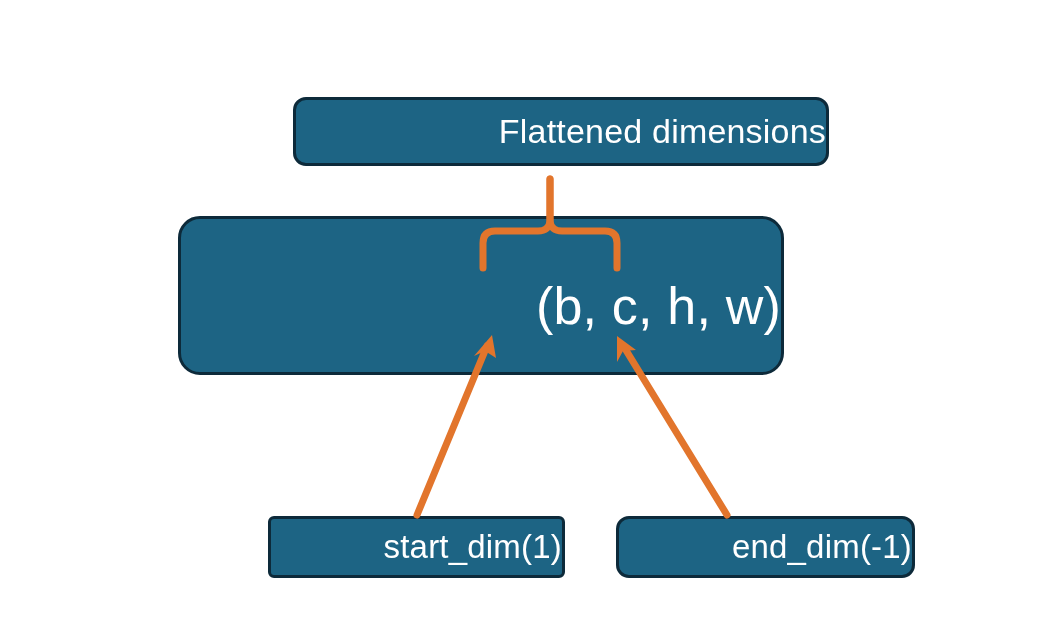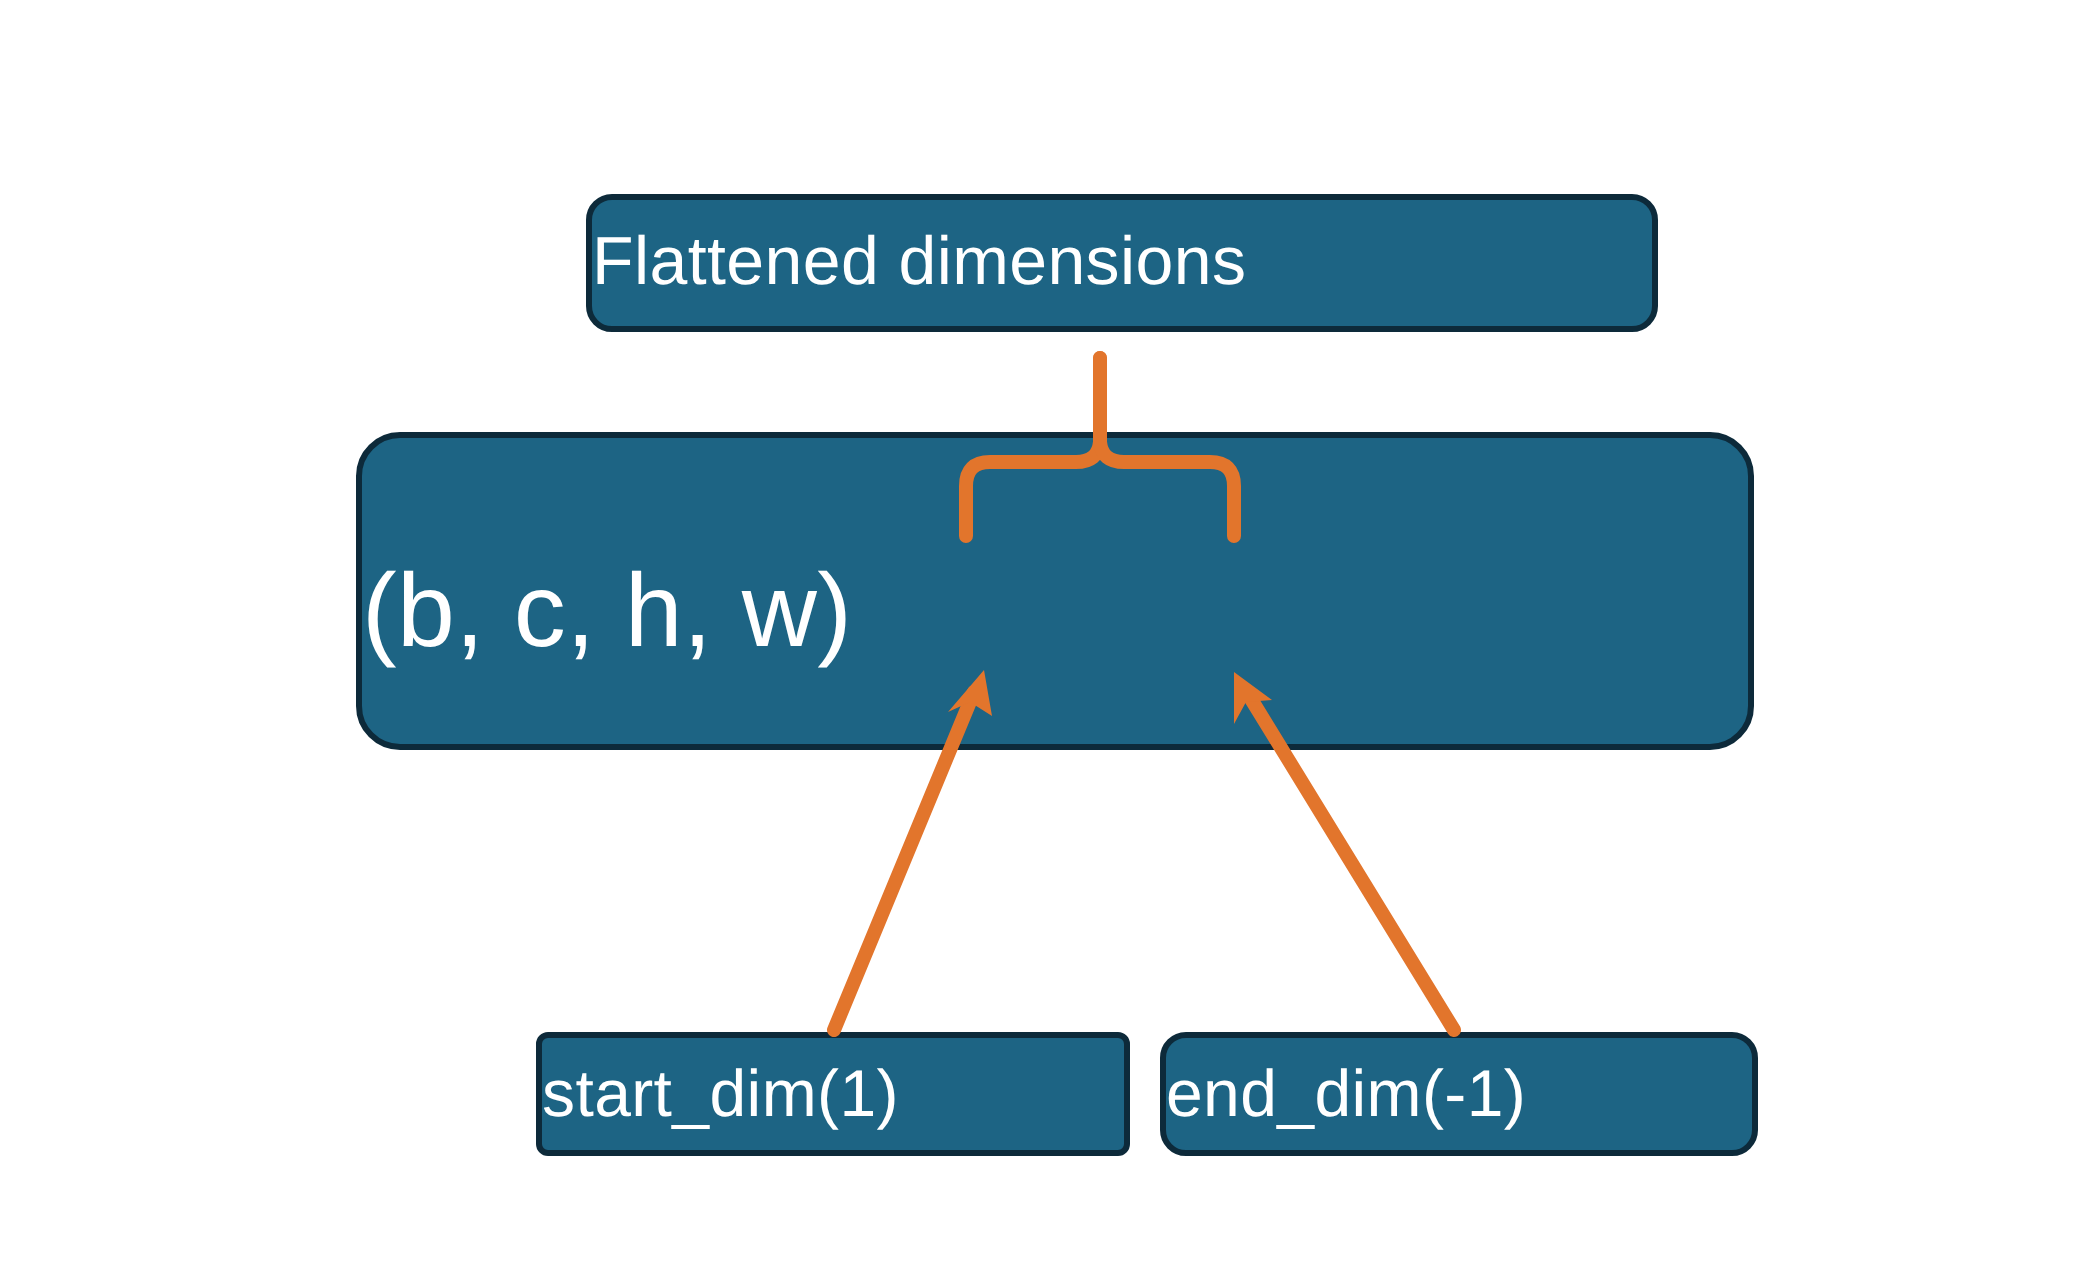--- a/index.html
+++ b/index.html
@@ -21,59 +21,59 @@
     height: 632px;
   }
   .node {
     position: absolute;
     box-sizing: border-box;
     background: #1d6484;
     border: 3px solid #0d2a3a;
     border-radius: 14px;
     display: flex;
     align-items: center;
-    justify-content: flex-start;
+    justify-content: flex-end;
     color: #ffffff;
     font-family: "Liberation Sans", sans-serif;
     font-weight: 400;
     letter-spacing: 0.2px;
     white-space: nowrap;
     user-select: none;
   }
   #node-flattened {
     left: 293px;
     top: 97px;
     width: 536px;
     height: 69px;
     font-size: 34px;
     border-radius: 13px;
   }
   #node-shape {
     left: 178px;
     top: 216px;
-    width: 699px;
+    width: 606px;
     height: 159px;
     border-radius: 22px;
   }
   #node-shape .shape-text {
     font-size: 52px;
     line-height: 1;
     position: relative;
     top: 10px;
   }
   #node-start {
     left: 268px;
     top: 516px;
     width: 297px;
     height: 62px;
     font-size: 33px;
     border-radius: 6px;
   }
   #node-end {
-    left: 580px;
+    left: 616px;
     top: 516px;
     width: 299px;
     height: 62px;
     font-size: 33px;
     border-radius: 13px;
   }
   .svg-layer {
     position: absolute;
     left: 0;
     top: 0;

